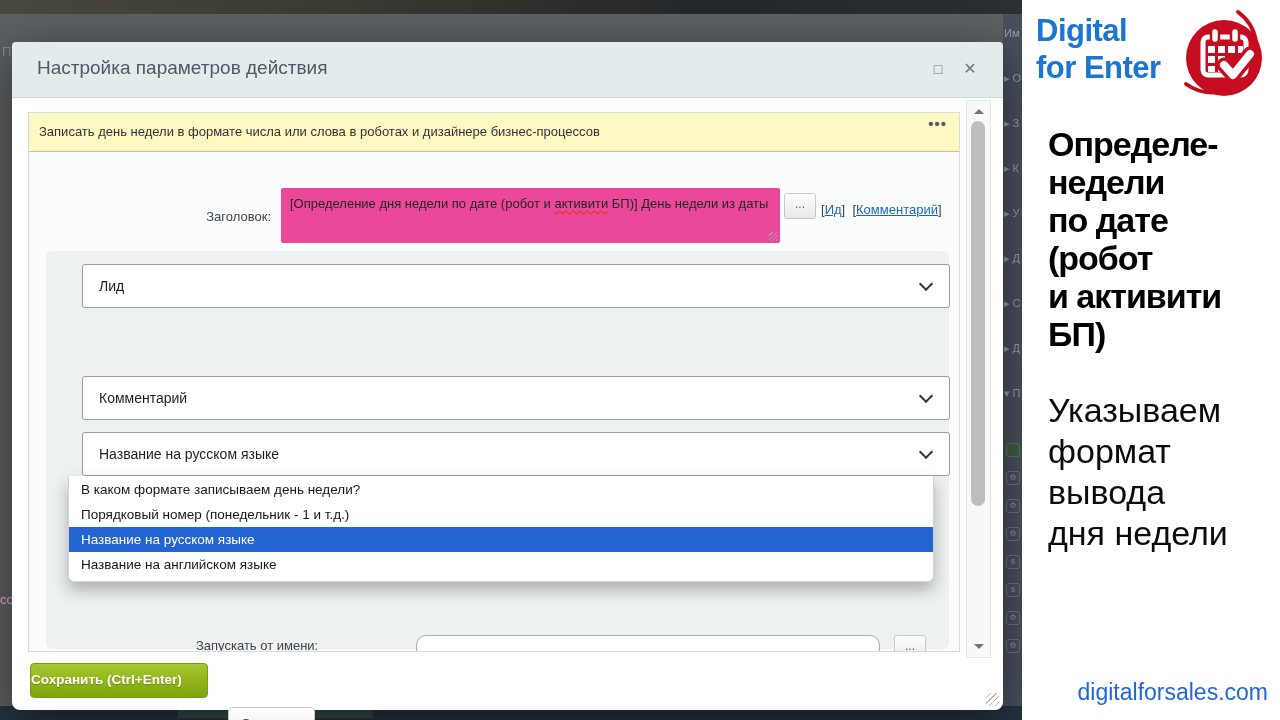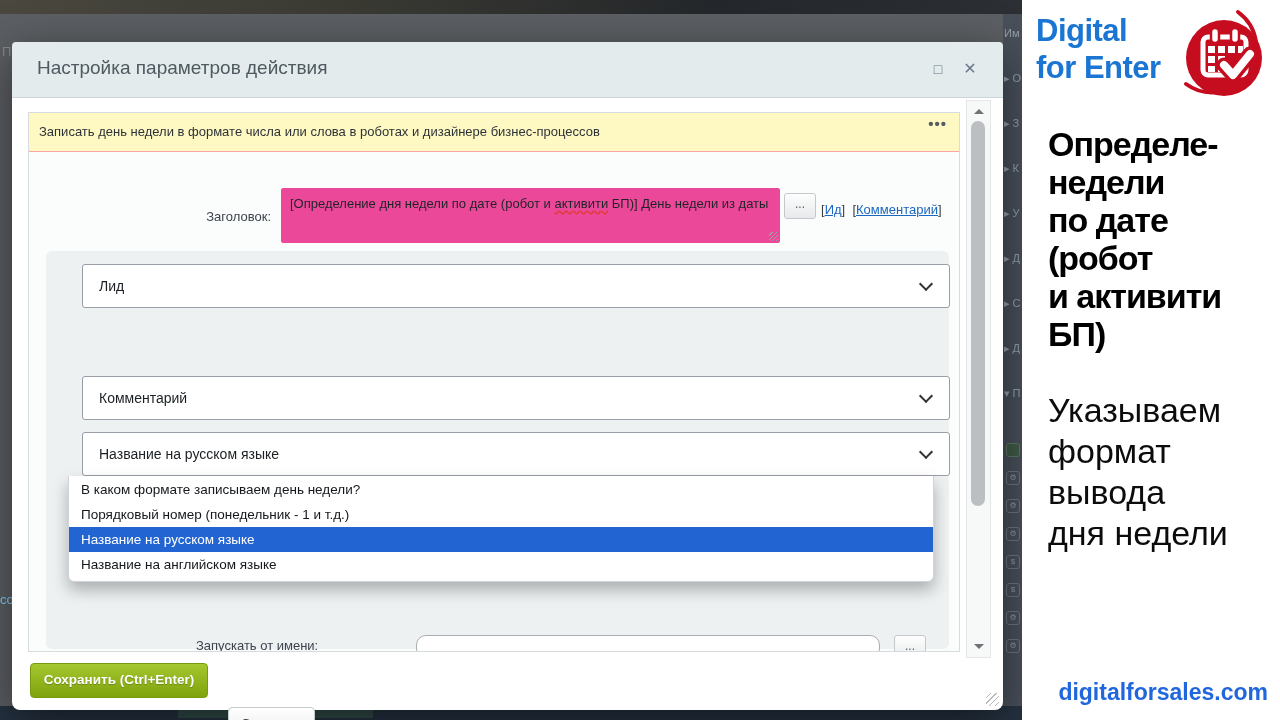--- a/index.html
+++ b/index.html
@@ -5,21 +5,21 @@
   html,body{margin:0;padding:0;}
   body{width:1280px;height:720px;position:relative;overflow:hidden;
        font-family:"Liberation Sans",sans-serif;background:#5c5f63;}
 
   
   .bg-topbar{position:absolute;left:0;top:0;width:1022px;height:14px;
     background:linear-gradient(90deg,#4a483f 0%,#3a3a33 35%,#24272b 70%,#2c2f33 100%);}
   .bg-bottombar{position:absolute;left:0;top:706px;width:1022px;height:14px;background:#253241;}
   .bg-bottom-accent{position:absolute;left:178px;top:707px;width:195px;height:11px;background:#34514b;opacity:.85;}
   .bg-frag{position:absolute;font-size:13px;color:#878b90;}
-  .bg-frag-co{color:#7dd3fc;}
+  .bg-frag-co{color:#f9a8d4;}
   .bg-right-strip{position:absolute;left:1003px;top:14px;width:19px;height:692px;
     background:#49505a;overflow:hidden;}
   .strip-item{color:#96a0aa;font-size:11px;white-space:nowrap;padding-left:1px;height:45px;line-height:18px;}
   .strip-icon{width:12px;height:12px;border:1px solid #6d7680;border-radius:3px;margin:14px 0 0 3px;
     color:#8e98a2;font-size:8px;line-height:11px;text-align:center;overflow:hidden;}
   .strip-icon.green{background:#3f5b46;border-color:#5d7a62;}
 
   
   .modal{position:absolute;left:12px;top:42px;width:991px;height:668px;background:#fff;
     border-radius:8px;box-shadow:0 12px 45px rgba(0,0,0,.5);}
@@ -71,35 +71,35 @@
   
   .scrollbar{position:absolute;left:954px;top:58px;width:23px;height:556px;background:#f7f8f8;border:1px solid #e4e6e7;}
   .scroll-arrow{position:absolute;left:7px;width:0;height:0;border-left:5px solid transparent;border-right:5px solid transparent;cursor:pointer;}
   .arr-up{top:8px;border-bottom:5px solid #6f7378;}
   .arr-down{bottom:8px;border-top:5px solid #6f7378;}
   .scroll-thumb{position:absolute;left:4px;top:20px;width:14px;height:385px;background:#bcbfc1;border-radius:7px;cursor:pointer;}
 
   
   .btn-save{position:absolute;left:18px;top:621px;width:176px;height:33px;border-radius:4px;cursor:pointer;
     background:linear-gradient(#a5c72f,#7fa30d);border:1px solid #79990f;color:#fff;font-size:13.5px;font-weight:bold;
-    text-align:center;line-height:31px;text-shadow:0 1px 1px rgba(0,0,0,.25);}
+    text-align:left;line-height:31px;text-shadow:0 1px 1px rgba(0,0,0,.25);}
   .btn-cancel{position:absolute;left:216px;top:621px;width:85px;height:33px;border-radius:4px;cursor:pointer;
     background:linear-gradient(#ffffff,#e4e6e6);border:1px solid #c6cacc;color:#3a3f45;font-size:13.5px;
     text-align:center;line-height:31px;margin-top:44px;}
   .resize-grip{position:absolute;right:4px;bottom:4px;width:13px;height:13px;
     background:repeating-linear-gradient(135deg,transparent 0 3px,#b6babd 3px 4px);cursor:nwse-resize;}
 
   
   .promo{position:absolute;left:1022px;top:0;width:258px;height:720px;background:#fff;z-index:10;}
   .brand{position:absolute;left:14px;top:12px;font-size:31px;font-weight:bold;color:#1b75d2;line-height:37px;letter-spacing:-0.5px;}
   .logo{position:absolute;left:156px;top:8px;width:96px;height:96px;}
   .promo-heading{position:absolute;left:26px;top:113px;font-size:34px;font-weight:bold;color:#000;
     line-height:38px;letter-spacing:-1px;margin-top:12px;}
   .promo-sub{position:absolute;left:26px;top:390px;font-size:34px;color:#0c0c0c;line-height:41px;}
-  .website{position:absolute;right:12px;bottom:14px;font-size:23px;font-weight:bold;color:#2066dd;}
+  .website{position:absolute;right:12px;bottom:14px;font-size:23px;font-weight:normal;color:#2066dd;}
 </style>
 </head>
 <body>
 
 <div class="bg-topbar"></div>
 <div class="bg-bottombar"></div>
 <div class="bg-bottom-accent"></div>
 <div class="bg-frag" style="left:2px;top:44px;">П</div>
 <div class="bg-frag bg-frag-co" style="left:0;top:592px;">co</div>
 

